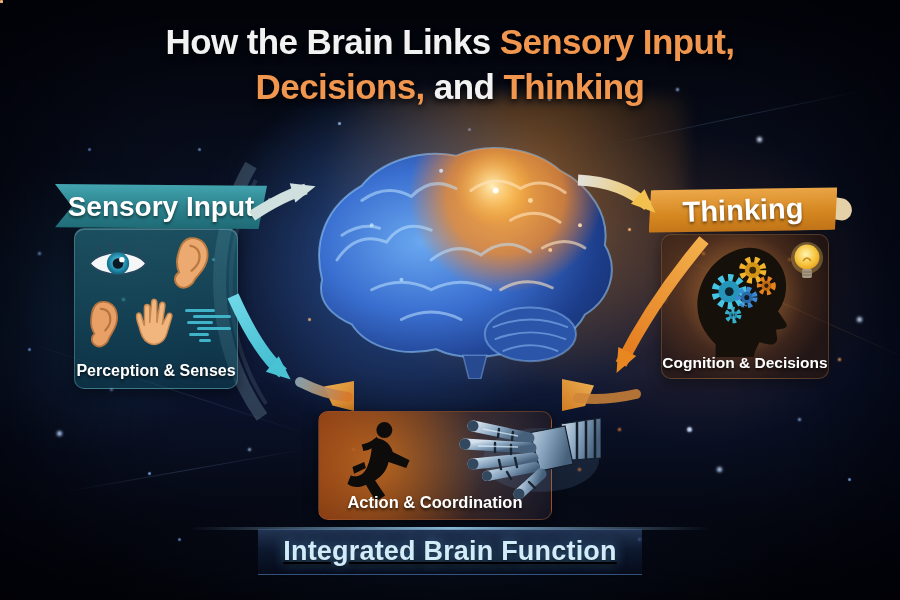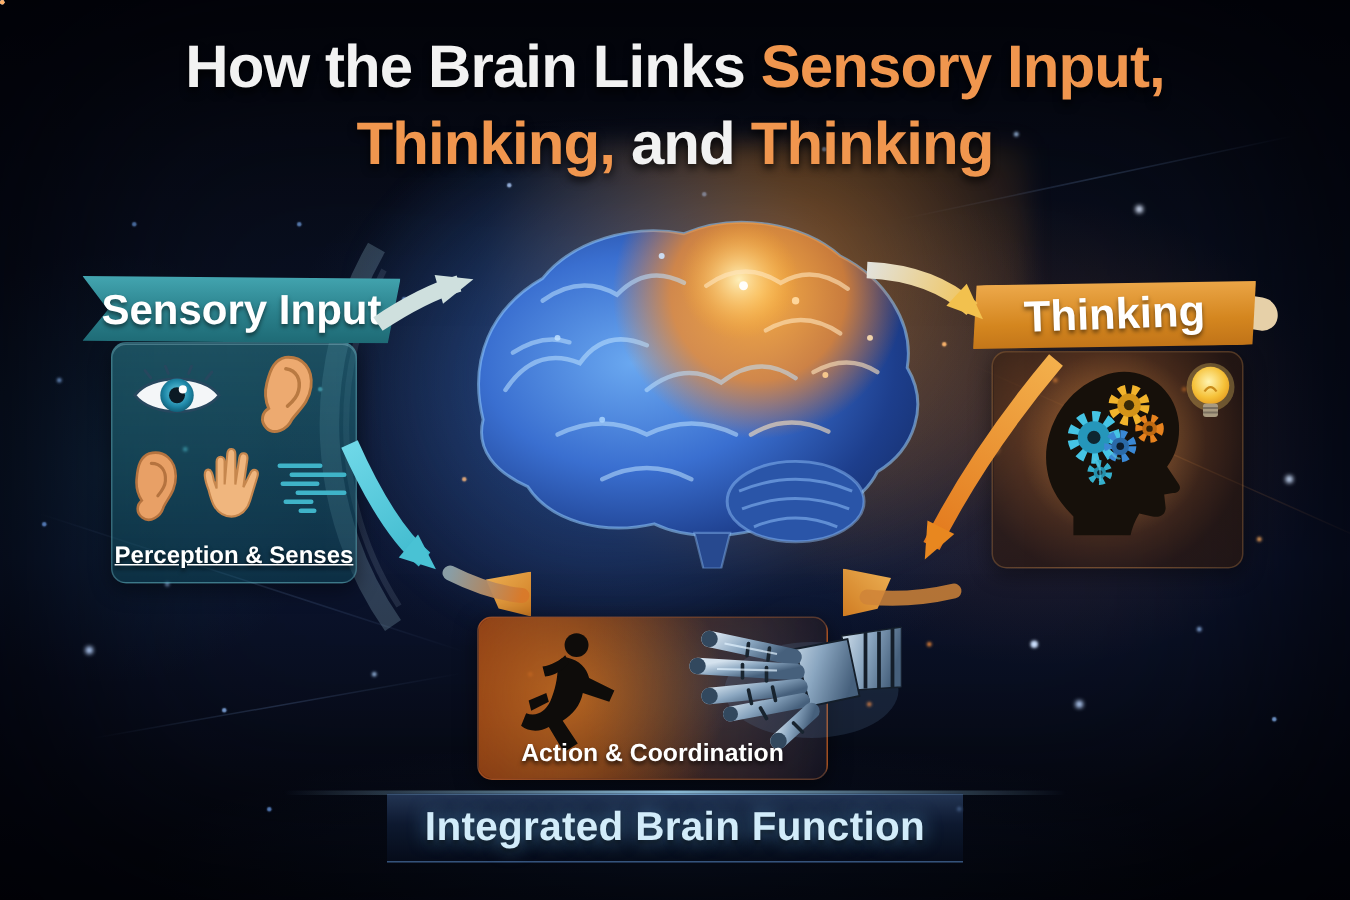--- a/index.html
+++ b/index.html
@@ -37,21 +37,21 @@
 
   .ring-svg,.arrow-svg{position:absolute;left:0;top:0;width:900px;height:600px;pointer-events:none;}
   .ring-svg{z-index:2;} .arrow-svg{z-index:7;}
 
   .brain-glow{position:absolute;left:238px;top:96px;width:448px;height:326px;z-index:3;filter:blur(8px);
     background:radial-gradient(circle at 36% 48%, rgba(70,140,255,0.40), transparent 55%),
                radial-gradient(circle at 64% 28%, rgba(255,150,40,0.48), transparent 55%);}
   .brain-svg{position:absolute;left:282px;top:131px;width:348px;height:248px;z-index:4;}
 
   .title{position:absolute;left:0;top:20px;width:900px;text-align:center;z-index:8;
-    font-weight:bold;font-size:40px;letter-spacing:-0.6px;line-height:1.28;
+    font-weight:bold;font-size:35px;letter-spacing:-0.6px;line-height:1.28;
     text-shadow:0 3px 6px rgba(0,0,0,0.8);}
   .t-white{color:#f2f2f2;} .t-orange{color:#f0964e;}
 
   .banner{position:absolute;display:flex;align-items:center;justify-content:center;z-index:6;
     color:#fff;font-weight:bold;text-shadow:0 2px 3px rgba(0,0,0,0.5);}
   .banner-sensory{left:55px;top:184px;width:212px;height:45px;font-size:28px;
     background:linear-gradient(180deg,#43a5b0 0%,#2a808b 55%,#1e6a75 100%);
     clip-path:polygon(0 0,100% 4%,96% 100%,0 96%,8% 50%);}
   .banner-thinking{left:648px;top:187px;width:190px;height:46px;font-size:29px;transform:rotate(-2deg);
     background:linear-gradient(180deg,#eda94b 0%,#d4861f 60%,#c07318 100%);
@@ -66,21 +66,21 @@
     clip-path:polygon(0 18%,100% 0,100% 100%,28% 82%);}
   .fold-mr{left:562px;top:379px;width:32px;height:32px;background:linear-gradient(225deg,#ecb054,#d07c22);
     clip-path:polygon(0 0,100% 20%,72% 84%,0 100%);}
 
   .panel{position:absolute;z-index:5;border-radius:10px;}
   .panel-caption{position:absolute;left:0;right:0;text-align:center;color:#fff;font-weight:bold;
     text-shadow:0 2px 3px rgba(0,0,0,0.7);}
   .panel-sensory{left:74px;top:228px;width:162px;height:159px;
     background:linear-gradient(180deg,rgba(40,120,135,0.60),rgba(15,70,88,0.55));
     border:1px solid rgba(140,220,230,0.30);box-shadow:0 4px 14px rgba(0,0,0,0.45), inset 0 1px 0 rgba(200,245,255,0.25);}
-  .panel-sensory .panel-caption{bottom:8px;font-size:16px;text-decoration:underline;}
+  .panel-sensory .panel-caption{bottom:8px;font-size:16px;}
   .panel-thinking{left:661px;top:234px;width:166px;height:143px;
     background:radial-gradient(circle at 45% 38%, rgba(210,115,40,0.50), rgba(50,26,12,0.55) 75%);
     border:1px solid rgba(255,180,100,0.22);box-shadow:0 4px 14px rgba(0,0,0,0.4);}
   .panel-thinking .panel-caption{bottom:6px;font-size:15.5px;}
   .panel-movement{left:318px;top:411px;width:232px;height:107px;overflow:visible;
     background:linear-gradient(97deg,rgba(150,60,15,0.85),rgba(70,34,22,0.82) 55%,rgba(22,20,34,0.88));
     border:1px solid rgba(255,150,80,0.28);box-shadow:0 4px 14px rgba(0,0,0,0.5);}
   .panel-movement::before{content:"";position:absolute;inset:0;border-radius:10px;
     background:radial-gradient(circle at 26% 48%, rgba(255,150,45,0.55), transparent 58%),
                radial-gradient(circle at 70% 40%, rgba(120,170,220,0.18), transparent 55%);}
@@ -100,21 +100,21 @@
   .ic-bulb{left:126px;top:6px;width:38px;height:50px;}
 
   .ic-runner{left:8px;top:8px;width:108px;height:84px;z-index:2;}
   .ic-robot{left:104px;top:2px;width:178px;height:92px;z-index:2;}
 
   .footer-streak{position:absolute;left:188px;top:527px;width:524px;height:3px;z-index:8;filter:blur(0.5px);
     background:linear-gradient(90deg,transparent,rgba(160,215,245,0.85) 50%,transparent);}
   .footer-bar{position:absolute;left:258px;top:529px;width:384px;height:45px;z-index:8;
     display:flex;align-items:center;justify-content:center;
     background:linear-gradient(180deg,rgba(80,120,180,0.40),rgba(14,26,50,0.92) 45%,rgba(6,12,26,0.95));
-    border-bottom:1px solid rgba(90,140,200,0.35);}
+    border-bottom:1px solid rgba(90,140,200,0.35);text-decoration:underline;}
   .footer-bar span{color:#d2ecfa;font-weight:bold;font-size:27px;letter-spacing:0.2px;
     text-shadow:0 0 12px rgba(120,200,255,0.55), 0 2px 3px rgba(0,0,0,0.8);}
 </style>
 </head>
 <body>
 
 <div class="stage">
 
   <div class="stars"></div>
   <div class="net-line nl1"></div>
@@ -182,21 +182,21 @@
       <circle cx="90" cy="95" r="2" fill="#bfe0ff" opacity="0.85"></circle>
       <circle cx="250" cy="70" r="2.5" fill="#ffd9a0" opacity="0.95"></circle>
       <circle cx="270" cy="120" r="2" fill="#ffcf90" opacity="0.9"></circle>
       <circle cx="120" cy="150" r="2" fill="#a8d4ff" opacity="0.85"></circle>
       <circle cx="300" cy="95" r="2" fill="#ffe0b0" opacity="0.9"></circle>
     </g>
   </svg>
 
   <div class="title">
     <div><span class="t-white">How the Brain Links</span> <span class="t-orange">Sensory Input,</span></div>
-    <div><span class="t-orange">Thinking,</span> <span class="t-white">and</span> <span class="t-orange">Thinking</span></div>
+    <div><span class="t-orange">Decisions,</span> <span class="t-white">and</span> <span class="t-orange">Thinking</span></div>
   </div>
 
   <div class="panel panel-sensory">
     <svg class="icon ic-eye" viewBox="0 0 64 42">
       <defs>
           <radialGradient id="iris" cx="50%" cy="45%" r="55%">
         <stop offset="0%" stop-color="#6fd4ea"></stop>
             <stop offset="70%" stop-color="#1f88a8"></stop>
             <stop offset="100%" stop-color="#116079"></stop>
       </radialGradient>
@@ -268,20 +268,21 @@
             <stop offset="70%" stop-color="#f6c23a"></stop>
             <stop offset="100%" stop-color="#e8a424"></stop>
       </radialGradient>
         </defs>
       <circle cx="19" cy="17" r="16" fill="rgba(255,220,110,0.30)"></circle>
       <circle cx="19" cy="16" r="12.5" fill="url(#bulbGrad)"></circle>
       <path d="M15,20 Q19,14 23,20" fill="none" stroke="#c98a18" stroke-width="1.5"></path>
       <rect x="14" y="28" width="10" height="9" rx="2" fill="#a89a80"></rect>
       <path d="M14,31 L24,31 M14,34 L24,34" stroke="#7a7060" stroke-width="1.2"></path>
     </svg>
+    <div class="panel-caption">Cognition &amp; Decisions</div>
   </div>
   <div class="banner banner-thinking">
       <span>Thinking</span>
     </div>
 
   <div class="fold fold-ml"></div>
   <div class="fold fold-mr"></div>
   <div class="panel panel-movement">
     <svg class="icon ic-runner" viewBox="0 0 108 100">
       <circle cx="58" cy="12" r="9.5" fill="#0e0c0a"></circle>

